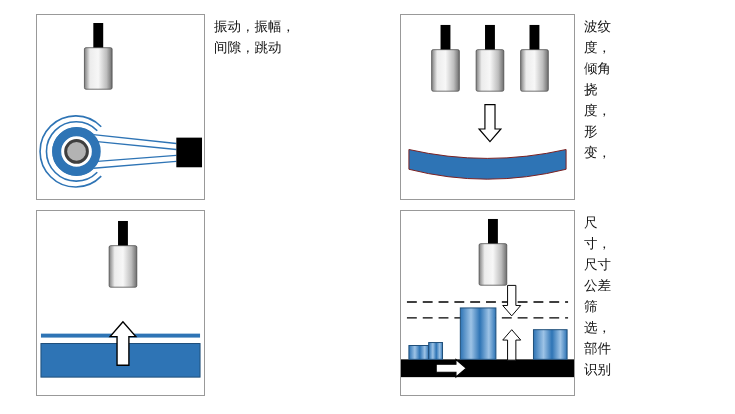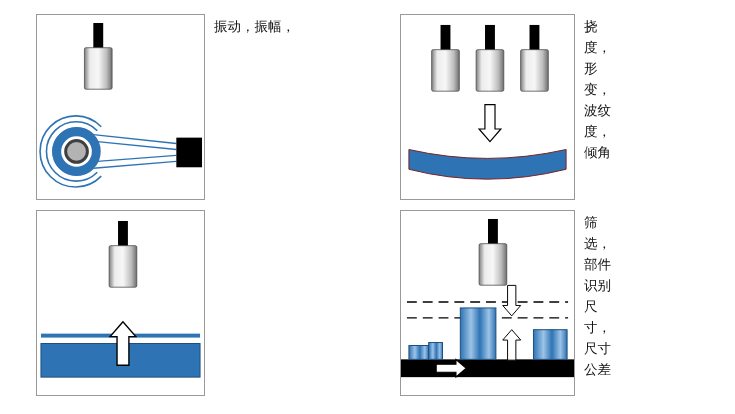--- a/index.html
+++ b/index.html
@@ -80,34 +80,35 @@
       <path class="vline" d="M61,128 L141,136"></path>
       <path class="vline" d="M61,148 L141,142"></path>
       <path class="vline" d="M57,155 L141,148"></path>
       <circle cx="40" cy="138" r="20" fill="#fff" stroke="var(--part-blue)" stroke-width="9"></circle>
       <circle cx="40" cy="138" r="11" fill="#b3b3b3" stroke="#3f3f3f" stroke-width="3"></circle>
       <rect x="141" y="124" width="26" height="30" class="f-belt"></rect>
     </svg>
   </div>
   <div class="caption" id="cap1">
     <div>振动，振幅，</div>
+    <div>间隙，跳动</div>
   </div>
 
   <div class="box" id="box2">
     <svg viewBox="0 0 175 186">
       <use href="#sensor" x="45" y="10"></use>
       <use href="#sensor" x="90" y="10"></use>
       <use href="#sensor" x="135" y="10"></use>
       <use href="#arrow-down" transform="translate(90,128) scale(0.85)"></use>
       <path class="plate" d="M8,136 Q87,154 167,136 L167,156 Q87,176 8,156 Z"></path>
     </svg>
   </div>
   <div class="caption" id="cap2">
+    <div>波纹度，倾角</div>
     <div>挠度，形变，</div>
-    <div>波纹度，倾角</div>
   </div>
 
   <div class="box" id="box3">
     <svg viewBox="0 0 169 186">
       <use href="#sensor" x="87" y="10"></use>
       <rect x="4" y="124" width="161" height="4" class="f-blue"></rect>
       <rect x="4" y="134" width="161" height="34" fill="var(--part-blue)" stroke="#1f4e79" stroke-width="1"></rect>
       <use href="#arrow-up" transform="translate(87,112)"></use>
     </svg>
   </div>
@@ -123,17 +124,17 @@
       <rect x="8" y="136" width="20" height="14" class="part"></rect>
       <rect x="28" y="133" width="14" height="17" class="part"></rect>
       <rect x="60" y="98" width="36" height="52" class="part"></rect>
       <rect x="134" y="120" width="34" height="30" class="part"></rect>
       <use href="#arrow-down" transform="translate(112,106) scale(0.7)"></use>
       <use href="#arrow-up" transform="translate(112,120) scale(0.7)"></use>
       <use href="#arrow-right" transform="translate(66,159) scale(0.8)"></use>
     </svg>
   </div>
   <div class="caption" id="cap4">
+    <div>尺寸，尺寸公差</div>
     <div>筛选，部件识别</div>
-    <div>尺寸，尺寸公差</div>
   </div>
 
 </div>
 
 </body></html>

